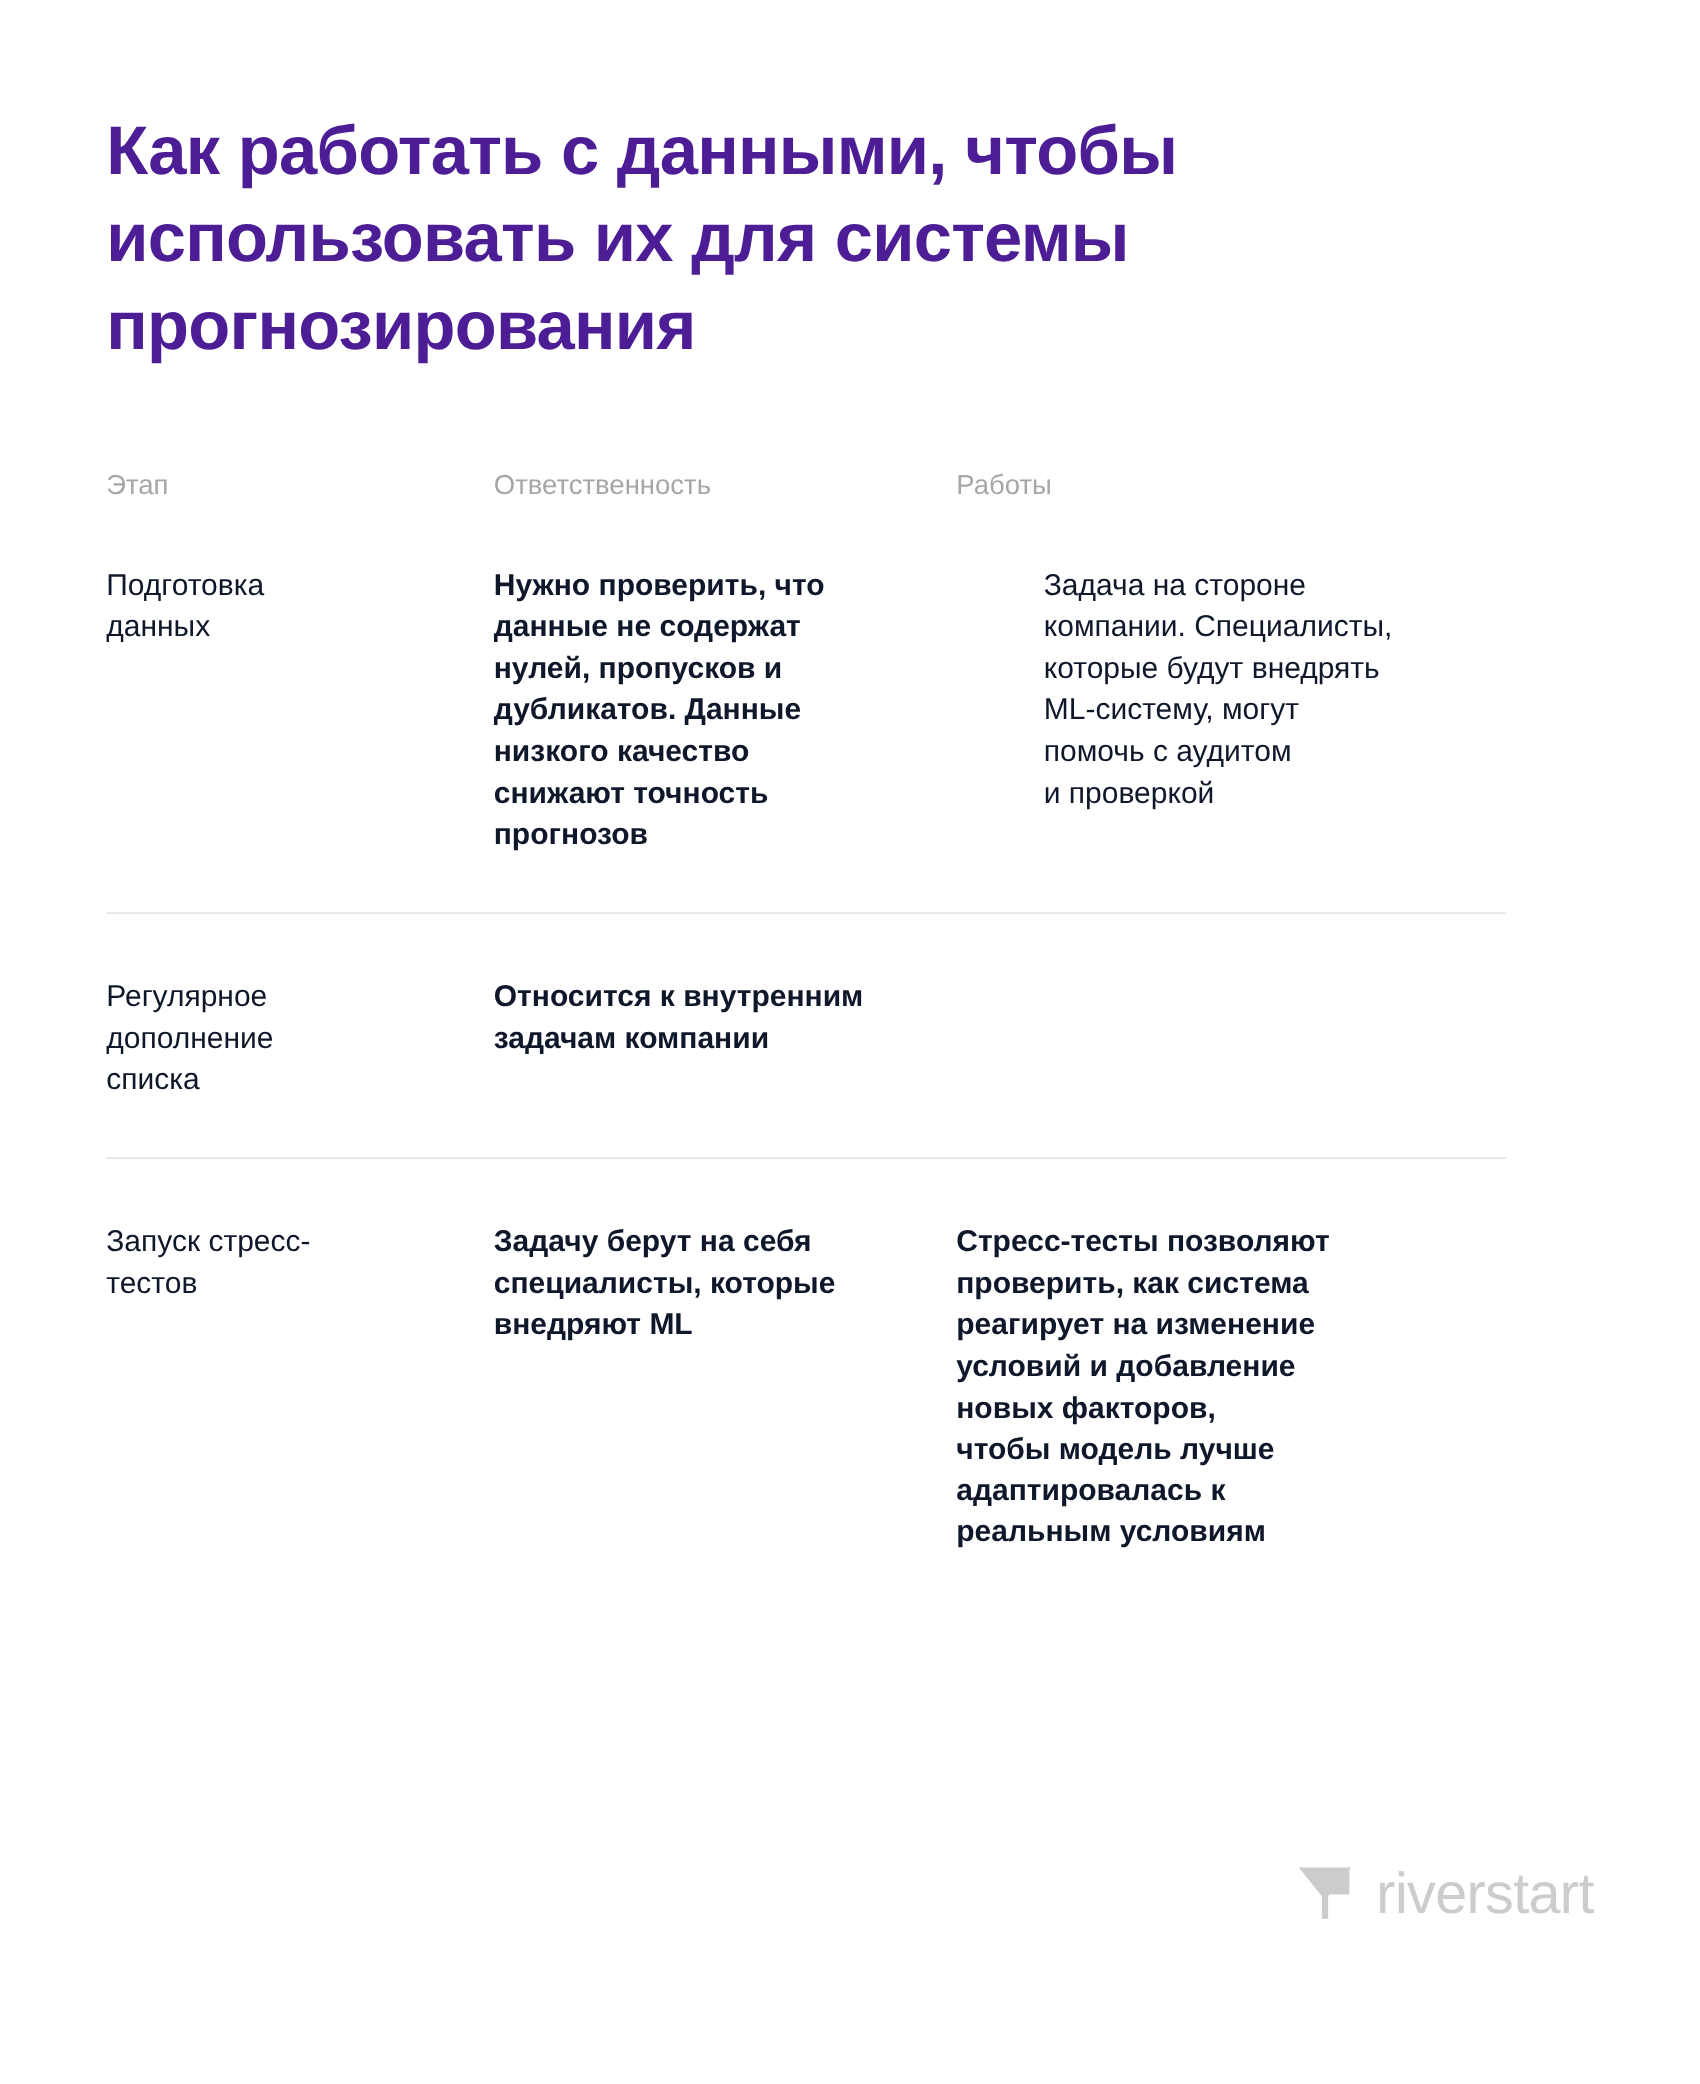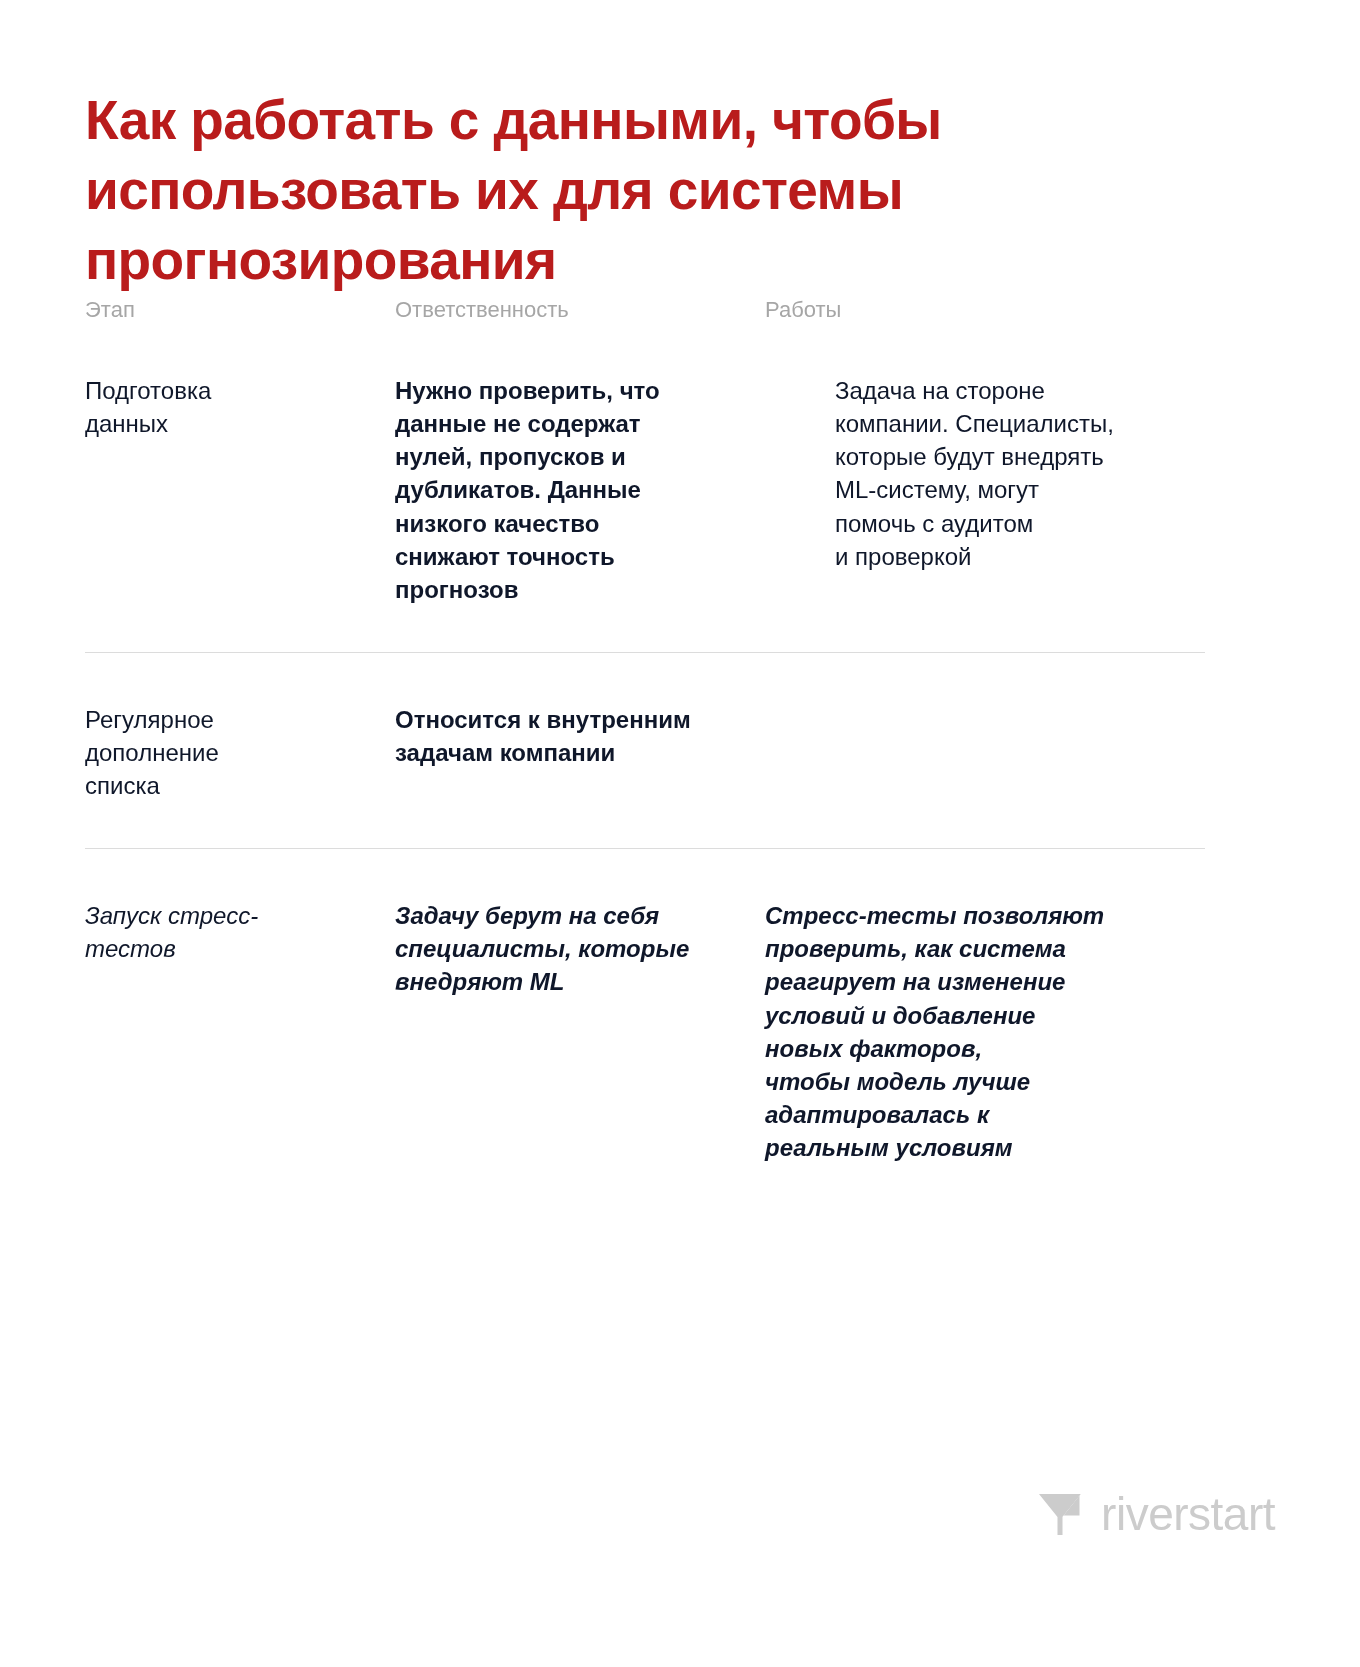--- a/index.html
+++ b/index.html
@@ -25,26 +25,27 @@
   }
 
   
   .title {
     margin: 0;
     padding-top: 86px;
     font-size: 55px;
     line-height: 1.27;
     font-weight: 700;
     letter-spacing: -0.6px;
-    color: #b91c1c;
+    color: #4c1d95;
     max-width: 1100px;
   }
 
   
   .table {
+    margin-top: 78px;
     width: 1120px;
   }
   .row {
     display: flex;
     align-items: flex-start;
   }
   .col {
     box-sizing: border-box;
     padding-right: 30px;
   }
@@ -60,21 +61,20 @@
   }
 
   .body-row {
     padding-top: 50px;
     padding-bottom: 46px;
     border-bottom: 1px solid #dcdcdc;
   }
   .body-row.last {
     border-bottom: none;
     padding-bottom: 0;
-    font-style: italic;
   }
 
   .cell {
     font-size: 24px;
     line-height: 1.38;
     color: #0f172a;
     font-weight: 400;
     white-space: pre-line;
   }
   .cell.stage {

